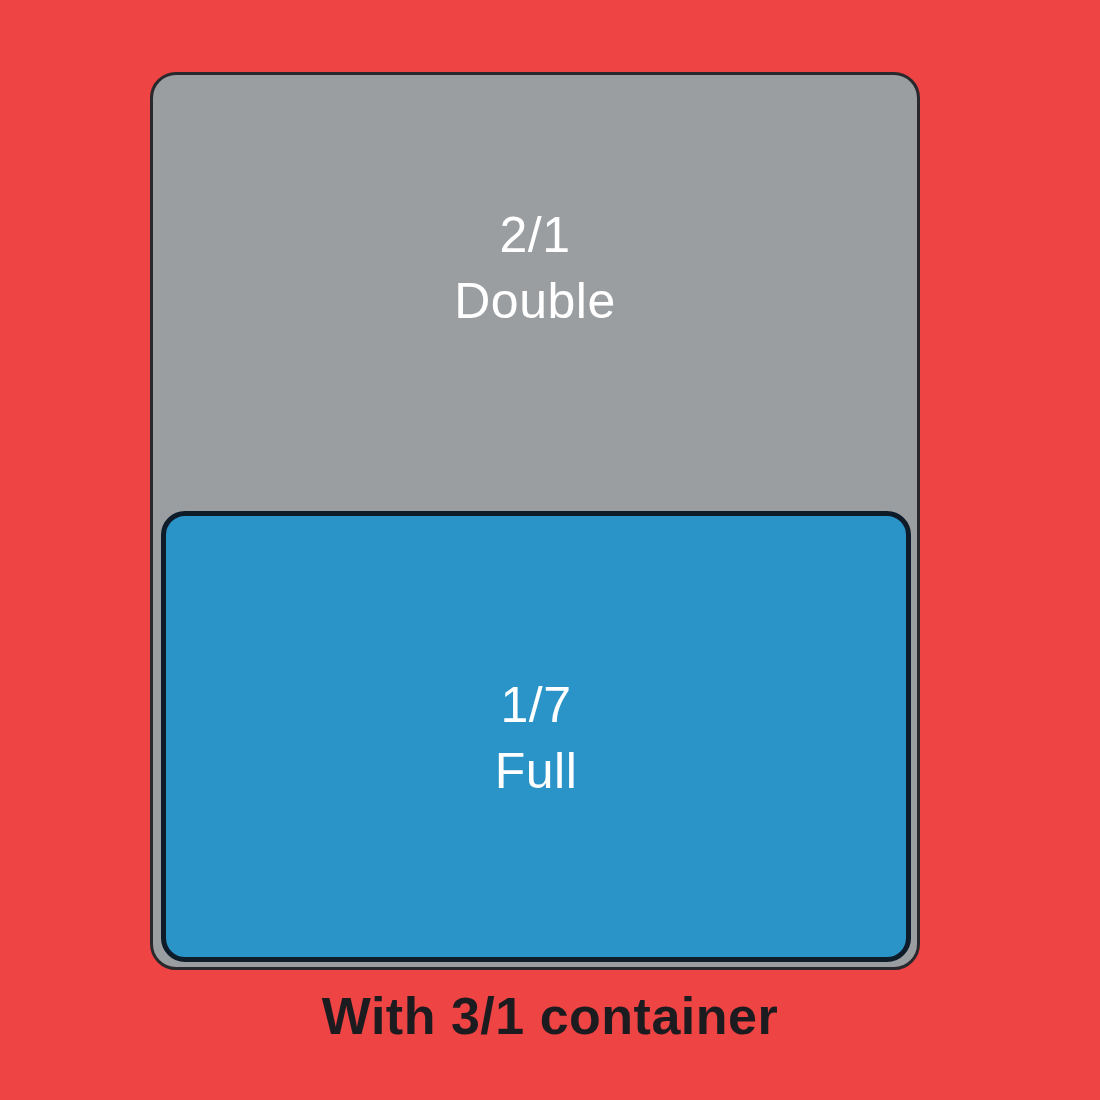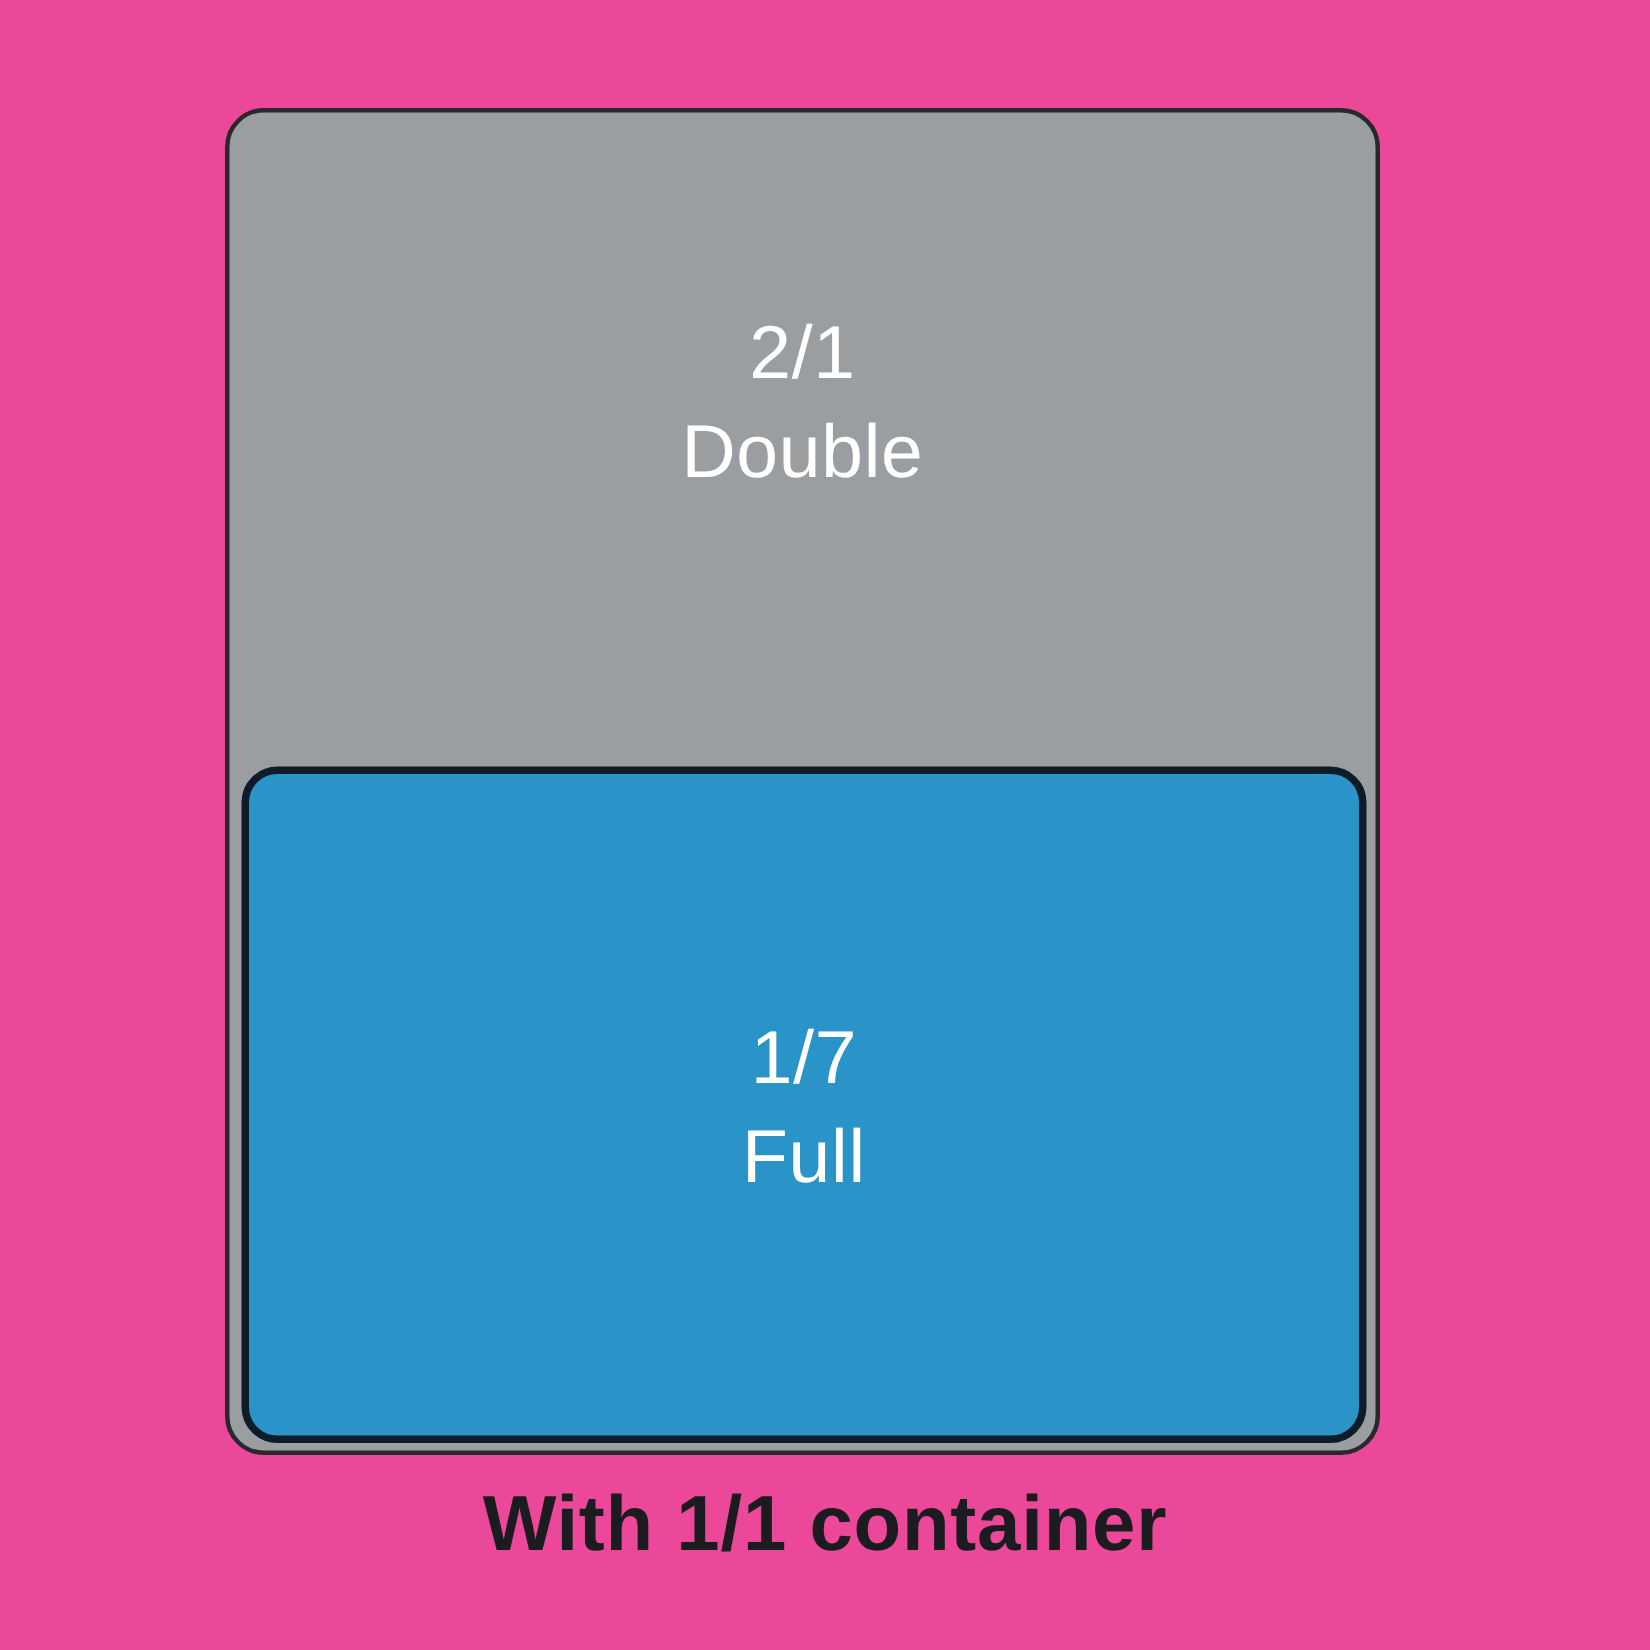--- a/index.html
+++ b/index.html
@@ -5,21 +5,21 @@
   html, body {
     margin: 0;
     padding: 0;
     background: #ffffff;
     font-family: "Liberation Sans", sans-serif;
   }
   .canvas {
     position: relative;
     width: 1100px;
     height: 1100px;
-    background: #ec4899;
+    background: #ef4444;
     overflow: hidden;
   }
   .pan {
     position: absolute;
     box-sizing: border-box;
   }
   .outer-pan {
     left: 150px;
     top: 72px;
     width: 770px;
@@ -74,15 +74,15 @@
   <div class="pan outer-pan" style="background-color: rgb(155, 158, 161); border-color: rgb(41, 40, 44);"></div>
 
   <div class="pan inner-pan" style="background-color: rgb(42, 147, 199); border-color: rgb(14, 27, 41);"></div>
 
   <div class="pan-label outer-pan-label" style="color: rgb(255, 255, 255);">2/1
 Double</div>
 
   <div class="pan-label inner-pan-label" style="color: rgb(255, 255, 255);">1/7
 Full</div>
 
-  <div class="caption" style="color: rgb(28, 27, 31);">With 1/1 container</div>
+  <div class="caption" style="color: rgb(28, 27, 31);">With 3/1 container</div>
 
 </div>
 
 </body></html>

